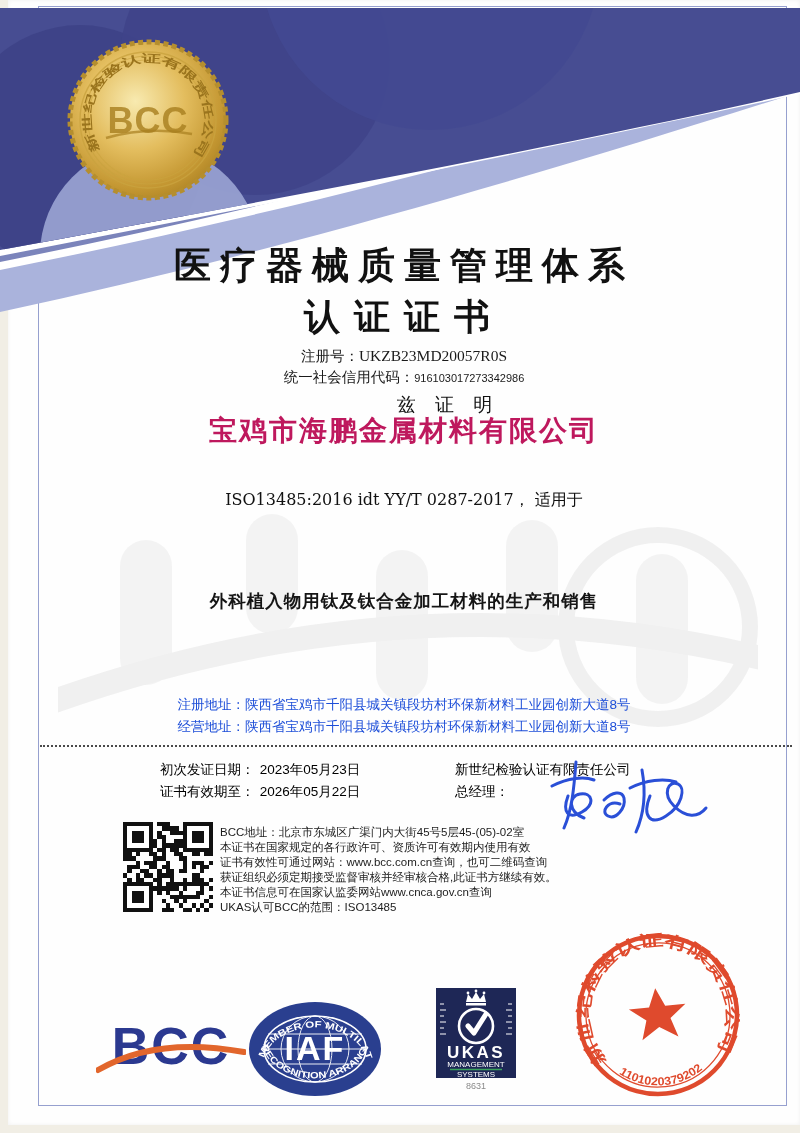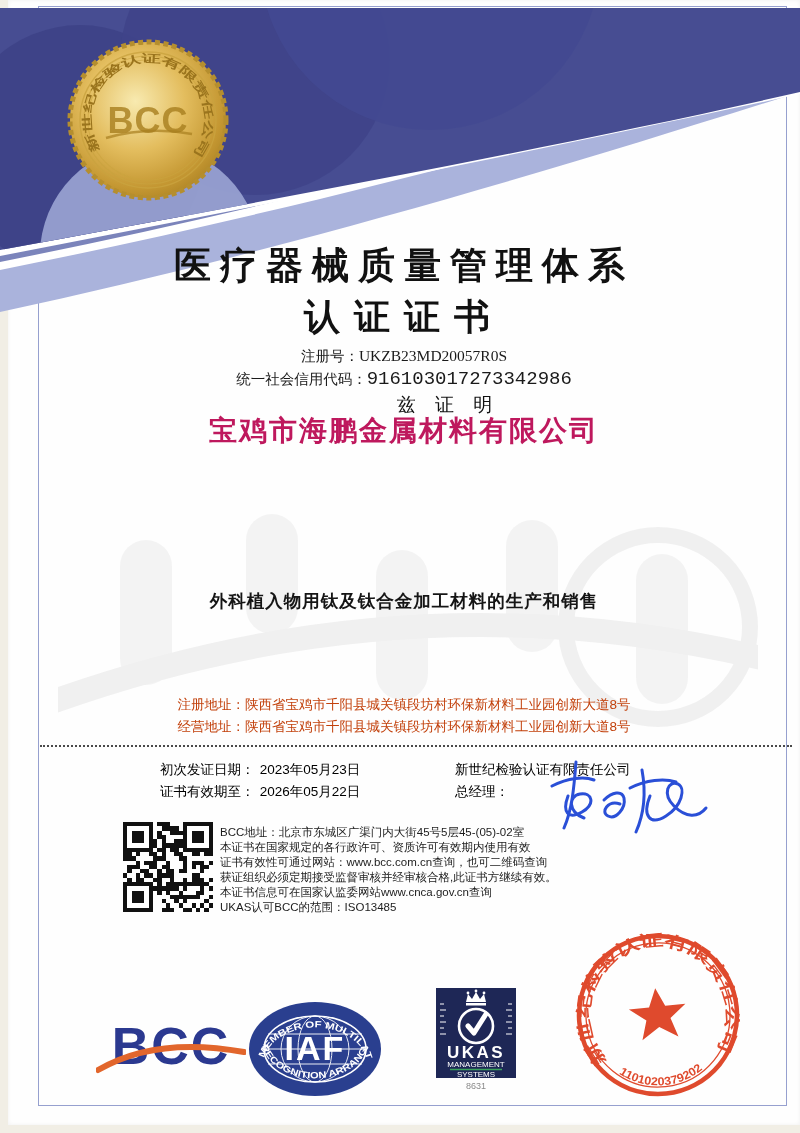--- a/index.html
+++ b/index.html
@@ -28,21 +28,21 @@
   #title1{top:241px;font-size:37px;letter-spacing:9px;}
   #title2{top:293px;font-size:36px;letter-spacing:14px;}
   .meta{color:#1a1a1a;font-size:14.5px;}
   #regno{top:347px;}
   #credit{top:368px;}
   #hereby{top:392px;font-size:19px;letter-spacing:7px;color:#111;padding-left:44px;}
   #company{top:412px;font-size:28px;font-weight:bold;color:#be185d;letter-spacing:2px;}
   #conform{top:467px;font-size:15px;color:#151515;}
   #standard{top:490px;font-size:16px;font-family:"DejaVu Serif","Liberation Serif",serif;color:#111;}
   #scope{top:589px;font-size:17.5px;font-weight:600;color:#151515;letter-spacing:1px;z-index:3;}
-  .addr{font-size:13.5px;color:#c2410c;}
+  .addr{font-size:13.5px;color:#1d4ed8;}
   #addr1{top:696px;}
   #addr2{top:718px;}
   #dotline{top:745px;left:32px;width:752px;border-top:2px dotted #4a4a4a;height:0;}
   .inforow{font-size:13.5px;color:#000000;}
   #issue-row{left:152px;top:761px;}
   #valid-row{left:152px;top:783px;}
   #issuer-line{left:447px;top:761px;}
   #gm-line{left:447px;top:783px;}
   .lblgap{display:inline-block;min-width:96px;}
   #signature{left:530px;top:748px;width:175px;height:95px;z-index:4;}
@@ -115,24 +115,25 @@
     <path d="M-20,195 Q350,58 720,150" fill="none" stroke="#e7e7e7" stroke-width="24"></path>
   </svg>
 
   <div class="abs ctr title" id="title1">医疗器械质量管理体系</div>
   <div class="abs ctr title" id="title2">认证证书</div>
 
   <div class="abs ctr meta" id="regno">
     <span>注册号：</span><span style="font-family:Liberation Serif, serif;font-size:15.5px;">UKZB23MD20057R0S</span>
   </div>
   <div class="abs ctr meta" id="credit">
-    <span>统一社会信用代码：</span><span style="font-family:Liberation Mono, monospace;font-size:19px;">916103017273342986</span>
+    <span>统一社会信用代码：</span><span style="font-family:Liberation Sans, sans-serif;font-size:11px;">916103017273342986</span>
   </div>
   <div class="abs ctr" id="hereby">兹 证 明</div>
   <div class="abs ctr" id="company">宝鸡市海鹏金属材料有限公司</div>
+  <div class="abs ctr" id="standard">ISO13485:2016 idt YY/T 0287-2017，  适用于</div>
   <div class="abs ctr" id="scope">外科植入物用钛及钛合金加工材料的生产和销售</div>
 
   <div class="abs ctr addr" id="addr1">
     <span>注册地址：</span><span>陕西省宝鸡市千阳县城关镇段坊村环保新材料工业园创新大道8号</span>
   </div>
   <div class="abs ctr addr" id="addr2">
     <span>经营地址：</span><span>陕西省宝鸡市千阳县城关镇段坊村环保新材料工业园创新大道8号</span>
   </div>
 
   <div class="abs" id="dotline"></div>

